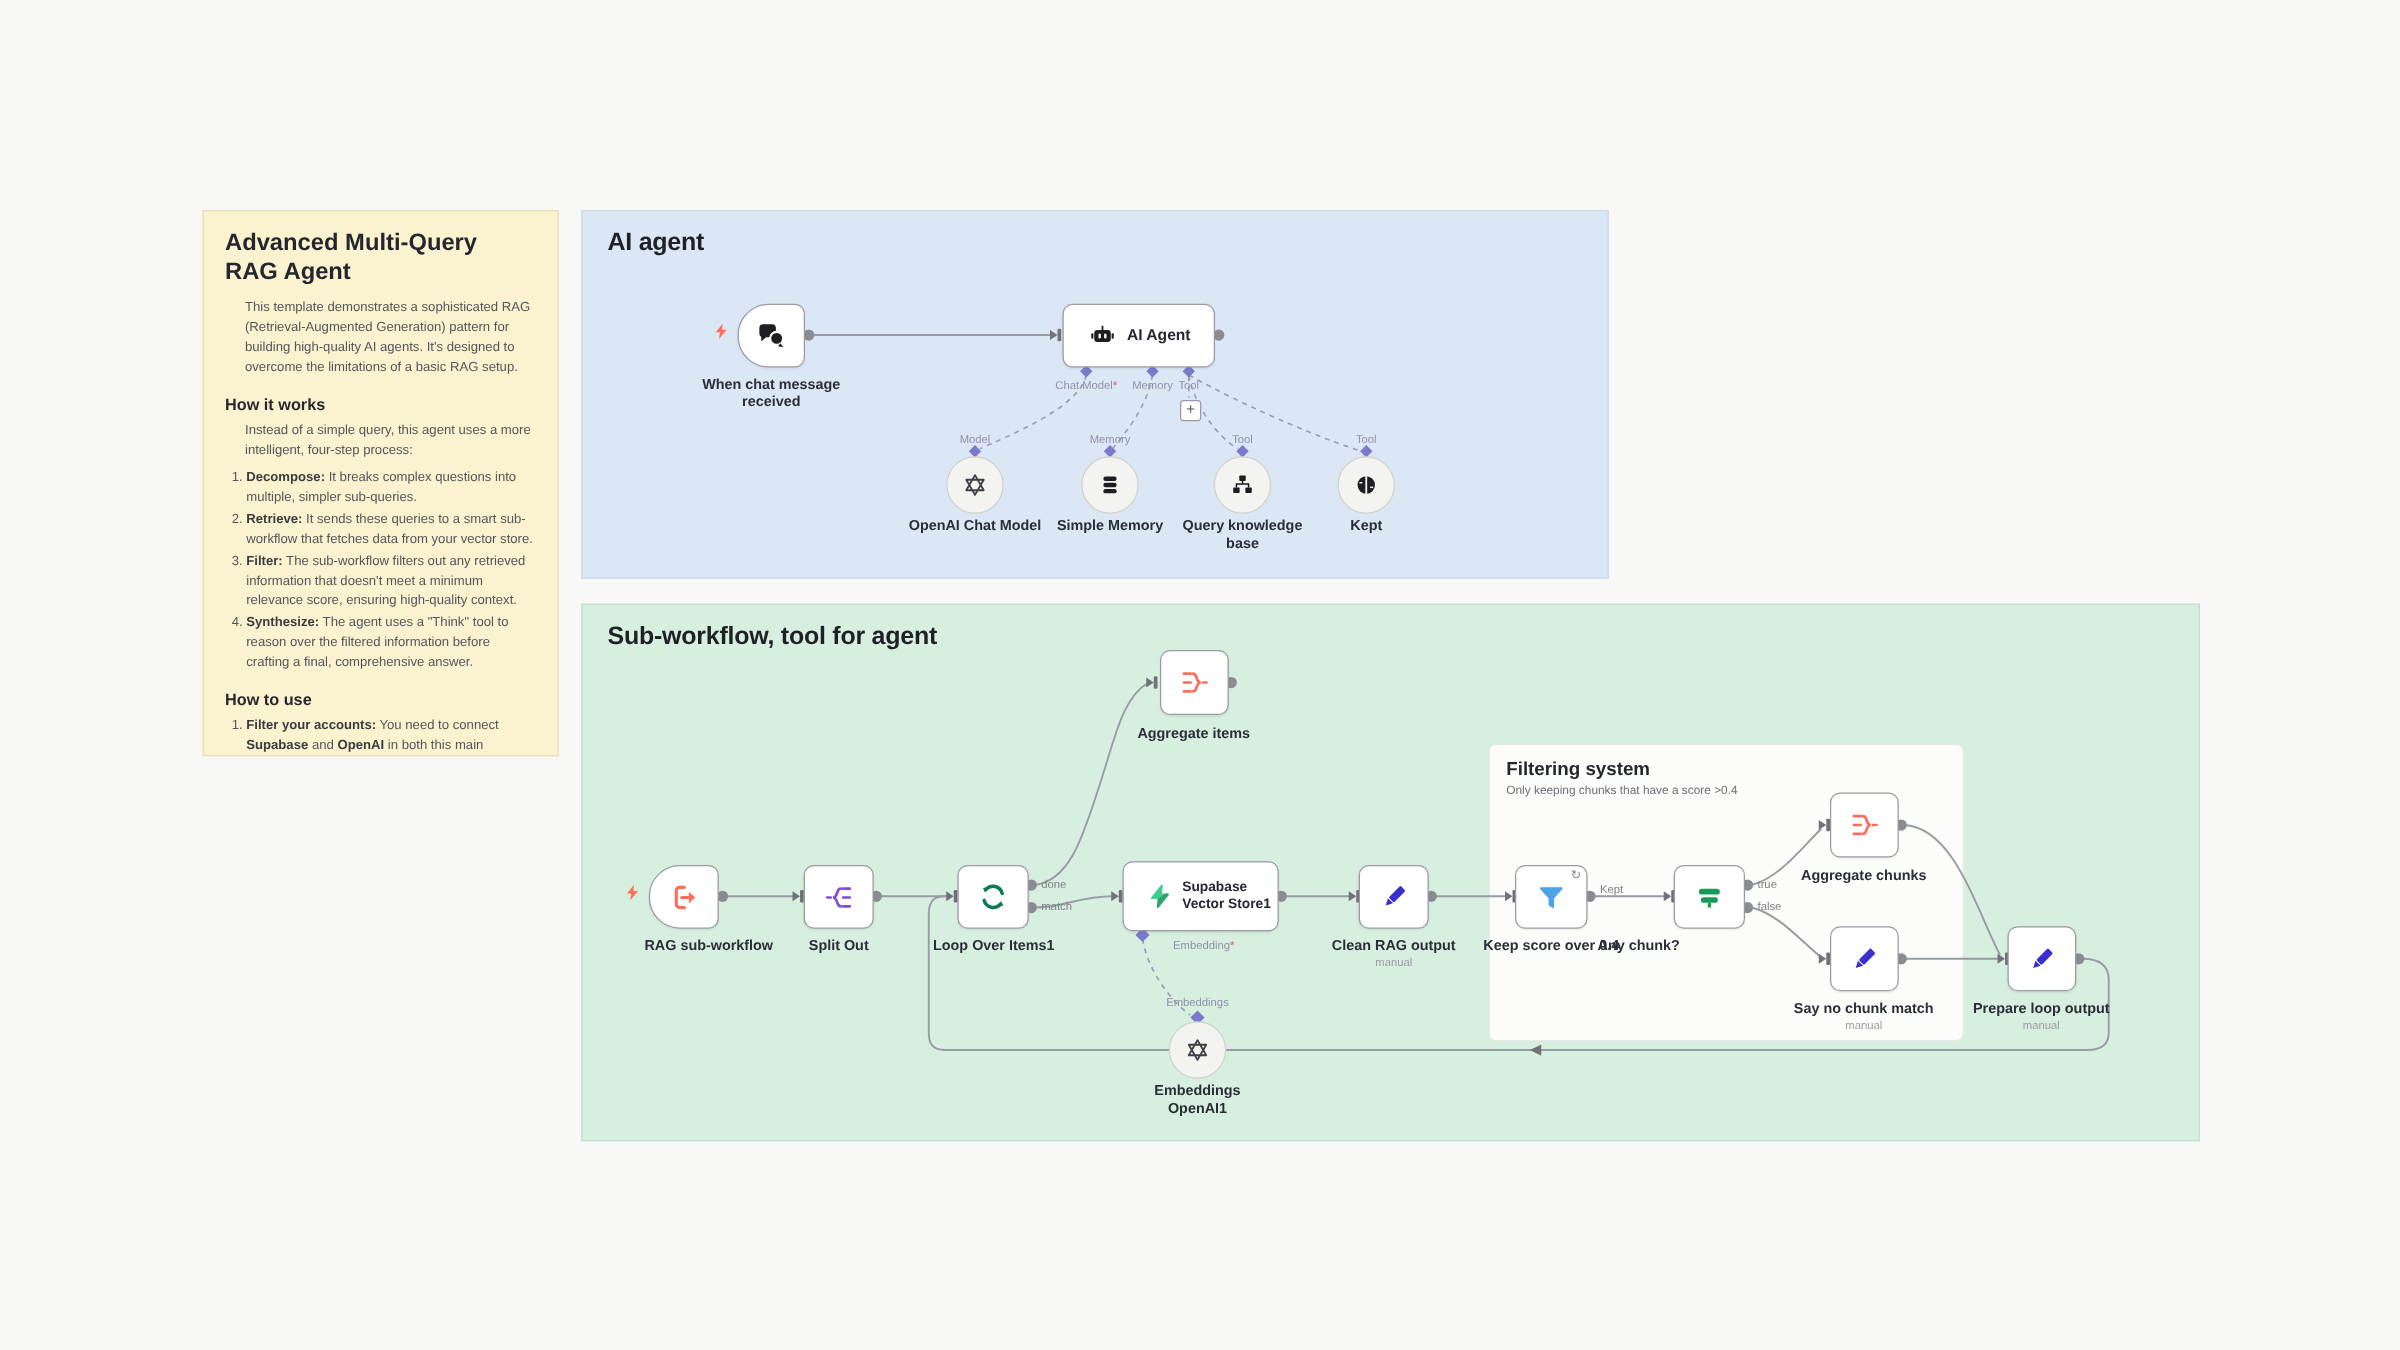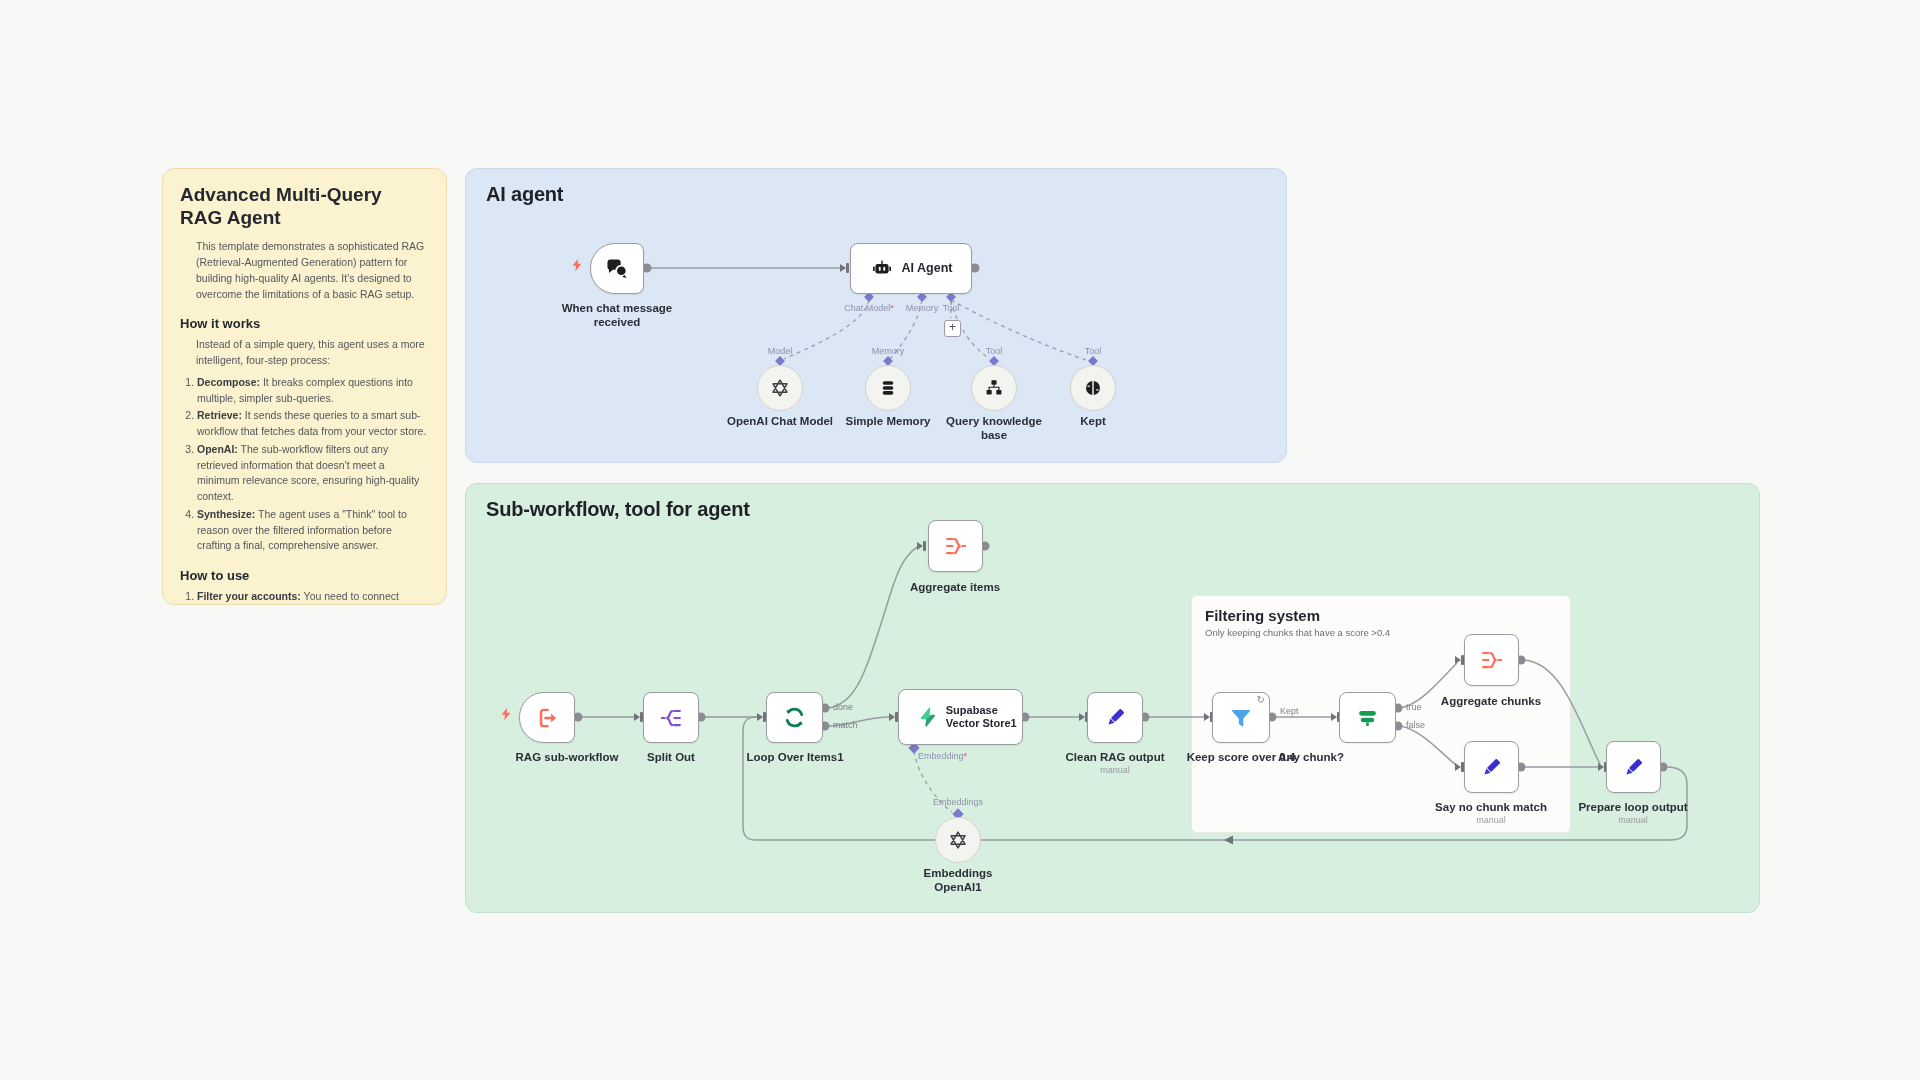--- a/index.html
+++ b/index.html
@@ -1,21 +1,21 @@
 <!DOCTYPE html>
 <html style="--sticky_yellow: #FBF2CF; --sticky_blue: #DCE7F5; --sticky_green: #D6EFDF; --accent_red: #FF6D5A; --accent_purple: #7D4FD9; --loop_green: #0F7B52; --supabase_green: #3ECF8E; --pencil_blue: #3A2ED1; --funnel_blue: #4DA3E8; --if_green: #169A55; --connector_purple: #7A79CC; --required_red: #EA4B71;"><head>
 <meta charset="utf-8">
 <style>
   html,body{margin:0;padding:0;background:#f8f8f6}
   .canvas{position:relative;width:1920px;height:1080px;font-family:"Liberation Sans",sans-serif;overflow:hidden;background:#f8f8f6}
   svg{display:block}
   .wires{position:absolute;left:0;top:0;z-index:3;pointer-events:none}
 
   
-  .sticky{position:absolute;border-radius:12px;box-sizing:border-box}
+  .sticky{position:absolute;border-radius:0;box-sizing:border-box}
   .sticky-note{left:162px;top:168px;width:285px;height:437px;background:var(--sticky_yellow,#FBF2CF);border:1px solid #ecdcae;z-index:1;padding:14px 17px;overflow:hidden}
   .sticky-blue{left:465px;top:168px;width:822px;height:295px;background:var(--sticky_blue,#DCE7F5);border:1px solid #c9d8ec;z-index:1}
   .sticky-green{left:465px;top:483px;width:1295px;height:430px;background:var(--sticky_green,#D6EFDF);border:1px solid #c0e0cc;z-index:1}
   .sticky-white{left:1191px;top:595px;width:380px;height:238px;background:rgba(253,253,252,.97);border:1px solid #e9e9e9;border-radius:6px;z-index:2}
   .sticky-big-title{font-size:20px;font-weight:700;color:#1f2127;margin:14px 0 0 20px;letter-spacing:-.2px}
   .note-title{font-size:19px;font-weight:700;color:#25272e;line-height:1.22;margin:0 0 10px 0}
   .note-p{font-size:10.5px;color:#55555c;line-height:1.5;margin:0 0 6px 16px}
   .note-h{font-size:13px;font-weight:700;color:#25272e;margin:14px 0 6px 0}
   .note-ol{margin:4px 0 0 0;padding-left:17px;font-size:10.5px;color:#55555c;line-height:1.5}
   .note-ol li{margin-bottom:2px}
@@ -44,21 +44,21 @@
 <div class="canvas">
 
   <div class="sticky sticky-note">
     <div class="note-title">Advanced Multi-Query RAG Agent</div>
     <p class="note-p">This template demonstrates a sophisticated RAG (Retrieval-Augmented Generation) pattern for building high-quality AI agents. It's designed to overcome the limitations of a basic RAG setup.</p>
     <div class="note-h">How it works</div>
     <p class="note-p">Instead of a simple query, this agent uses a more intelligent, four-step process:</p>
     <ol class="note-ol">
         <li><b>Decompose:</b> It breaks complex questions into multiple, simpler sub-queries.</li>
         <li><b>Retrieve:</b> It sends these queries to a smart sub-workflow that fetches data from your vector store.</li>
-        <li><b>OpenAI:</b> The sub-workflow filters out any retrieved information that doesn't meet a minimum relevance score, ensuring high-quality context.</li>
+        <li><b>Filter:</b> The sub-workflow filters out any retrieved information that doesn't meet a minimum relevance score, ensuring high-quality context.</li>
         <li><b>Synthesize:</b> The agent uses a "Think" tool to reason over the filtered information before crafting a final, comprehensive answer.</li>
       </ol>
     <div class="note-h">How to use</div>
     <ol class="note-ol">
         <li><b>Filter your accounts:</b> You need to connect <b>Supabase</b> and <b>OpenAI</b> in both this main workflow and in the "RAG sub-workflow".</li>
       </ol>
   </div>
 
   <div class="sticky sticky-blue">
     <div class="sticky-big-title">AI agent</div>
@@ -300,21 +300,21 @@
   </div>
   <div class="node-label" style="left:895px;top:580px;width:120px">Aggregate items</div>
 
   <div class="node node--wide" style="left:898px;top:689px;width:125px;height:56px">
     <svg width="24" height="24" viewBox="0 0 24 24">
       <path d="M13.1,2.1 a0.9,0.9 0 011.6,.6 L13.8,9.5 H19 a0.9,0.9 0 01.7,1.5 L10.9,21.9 a0.9,0.9 0 01-1.6,-.6 l0.9,-6.8 H5 a0.9,0.9 0 01-.7,-1.5 Z" fill="#3ECF8E"></path>
       <path d="M10.2,14.5 l-0.9,6.8 a0.9,0.9 0 001.6,.6 L19.7,11 a0.9,0.9 0 00-.7,-1.5 h-2" fill="#2EA26F"></path>
     </svg>
     <span class="node-inner-label" style="width:84px">Supabase Vector Store1</span>
   </div>
-  <div class="port-label" style="left:897px;top:751px;width:70px;text-align:right"><span>Embedding</span><span class="req">*</span></div>
+  <div class="port-label" style="left:928px;top:751px;width:70px;text-align:center"><span>Embedding</span><span class="req">*</span></div>
 
   <div class="node" style="left:1087px;top:692px;width:56px;height:51px">
     <svg width="25" height="25" viewBox="0 0 24 24">
       <g transform="rotate(45 12 12)" fill="#3A2ED1">
         <rect x="9.2" y="2.6" width="5.6" height="12.8" rx="1"></rect>
         <path d="M9.2,16.2 h5.6 L12,21.4 Z"></path>
       </g>
     </svg>
   </div>
   <div class="node-label" style="left:1055px;top:750px;width:120px">Clean RAG output</div>

